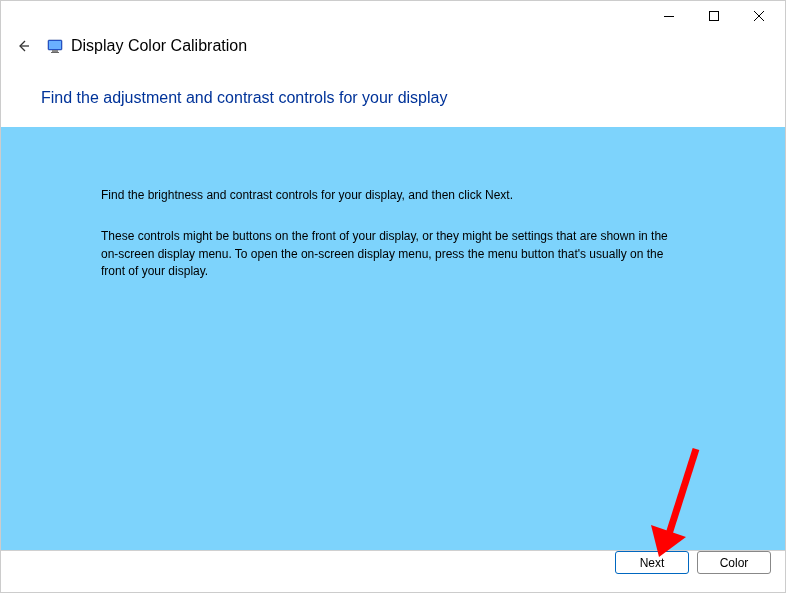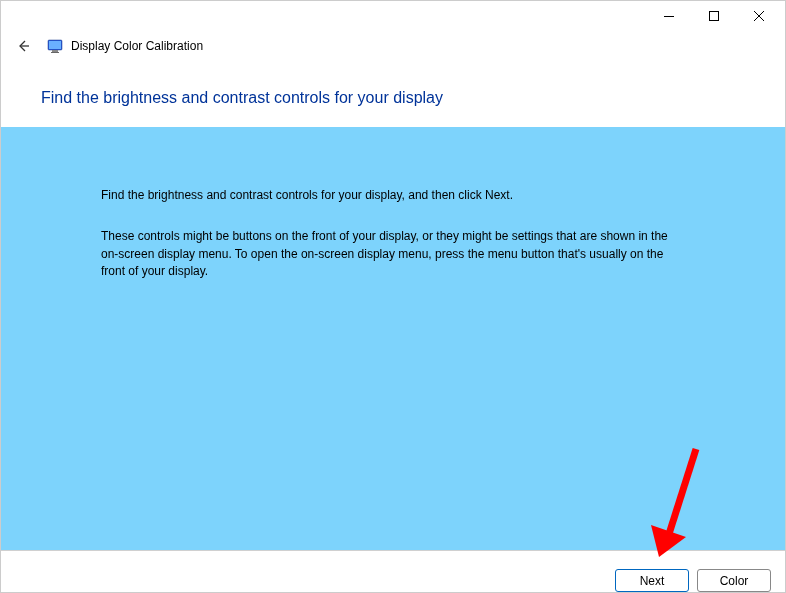--- a/index.html
+++ b/index.html
@@ -49,21 +49,21 @@
     .app-title-wrap {
       display: flex;
       align-items: center;
       gap: 8px;
     }
     .app-icon {
       width: 16px;
       height: 16px;
     }
     .app-title {
-      font-size: 12px;
+      font-size: 16px;
       color: #000;
     }
     .page-heading {
       padding: 28px 0 20px 40px;
       font-size: 16px;
       font-weight: 400;
       color: #003399;
     }
     .content-area {
       background: #7dd3fc;
@@ -90,21 +90,21 @@
     .footer {
       position: absolute;
       bottom: 0;
       left: 0;
       right: 0;
       height: 42px;
       background: #ffffff;
       border-top: 1px solid #d0d0d0;
       display: flex;
       justify-content: flex-end;
-      align-items: flex-end;
+      align-items: flex-start;
       padding-right: 14px;
       gap: 8px;
     }
     .footer-button {
       width: 74px;
       height: 23px;
       font-size: 12px;
       background: #ffffff;
       border: 1px solid #888;
       border-radius: 3px;
@@ -158,21 +158,21 @@
         <rect x="1" y="2" width="14" height="10" rx="1" fill="#2a5bd7" stroke="#1a3a8a" stroke-width="0.5"></rect>
         <rect x="2" y="3" width="12" height="8" fill="#6ab0ff"></rect>
         <rect x="5" y="12" width="6" height="2" fill="#888"></rect>
         <rect x="4" y="14" width="8" height="1" fill="#666"></rect>
       </svg>
     </span>
     <span class="app-title">Display Color Calibration</span>
   </div>
 </div>
 
-<div class="page-heading">Find the brightness and contrast controls for your display</div>
+<div class="page-heading">Find the adjustment and contrast controls for your display</div>
 
 <div class="content-area">
   <p class="para">Find the brightness and contrast controls for your display, and then click Next.</p>
   <p class="para">These controls might be buttons on the front of your display, or they might be settings that are shown in the on-screen display menu. To open the on-screen display menu, press the menu button that's usually on the front of your display.</p>
 </div>
 
 <div class="footer">
   <div class="footer-button primary">Next</div>
   <div class="footer-button">Color</div>
 </div>

